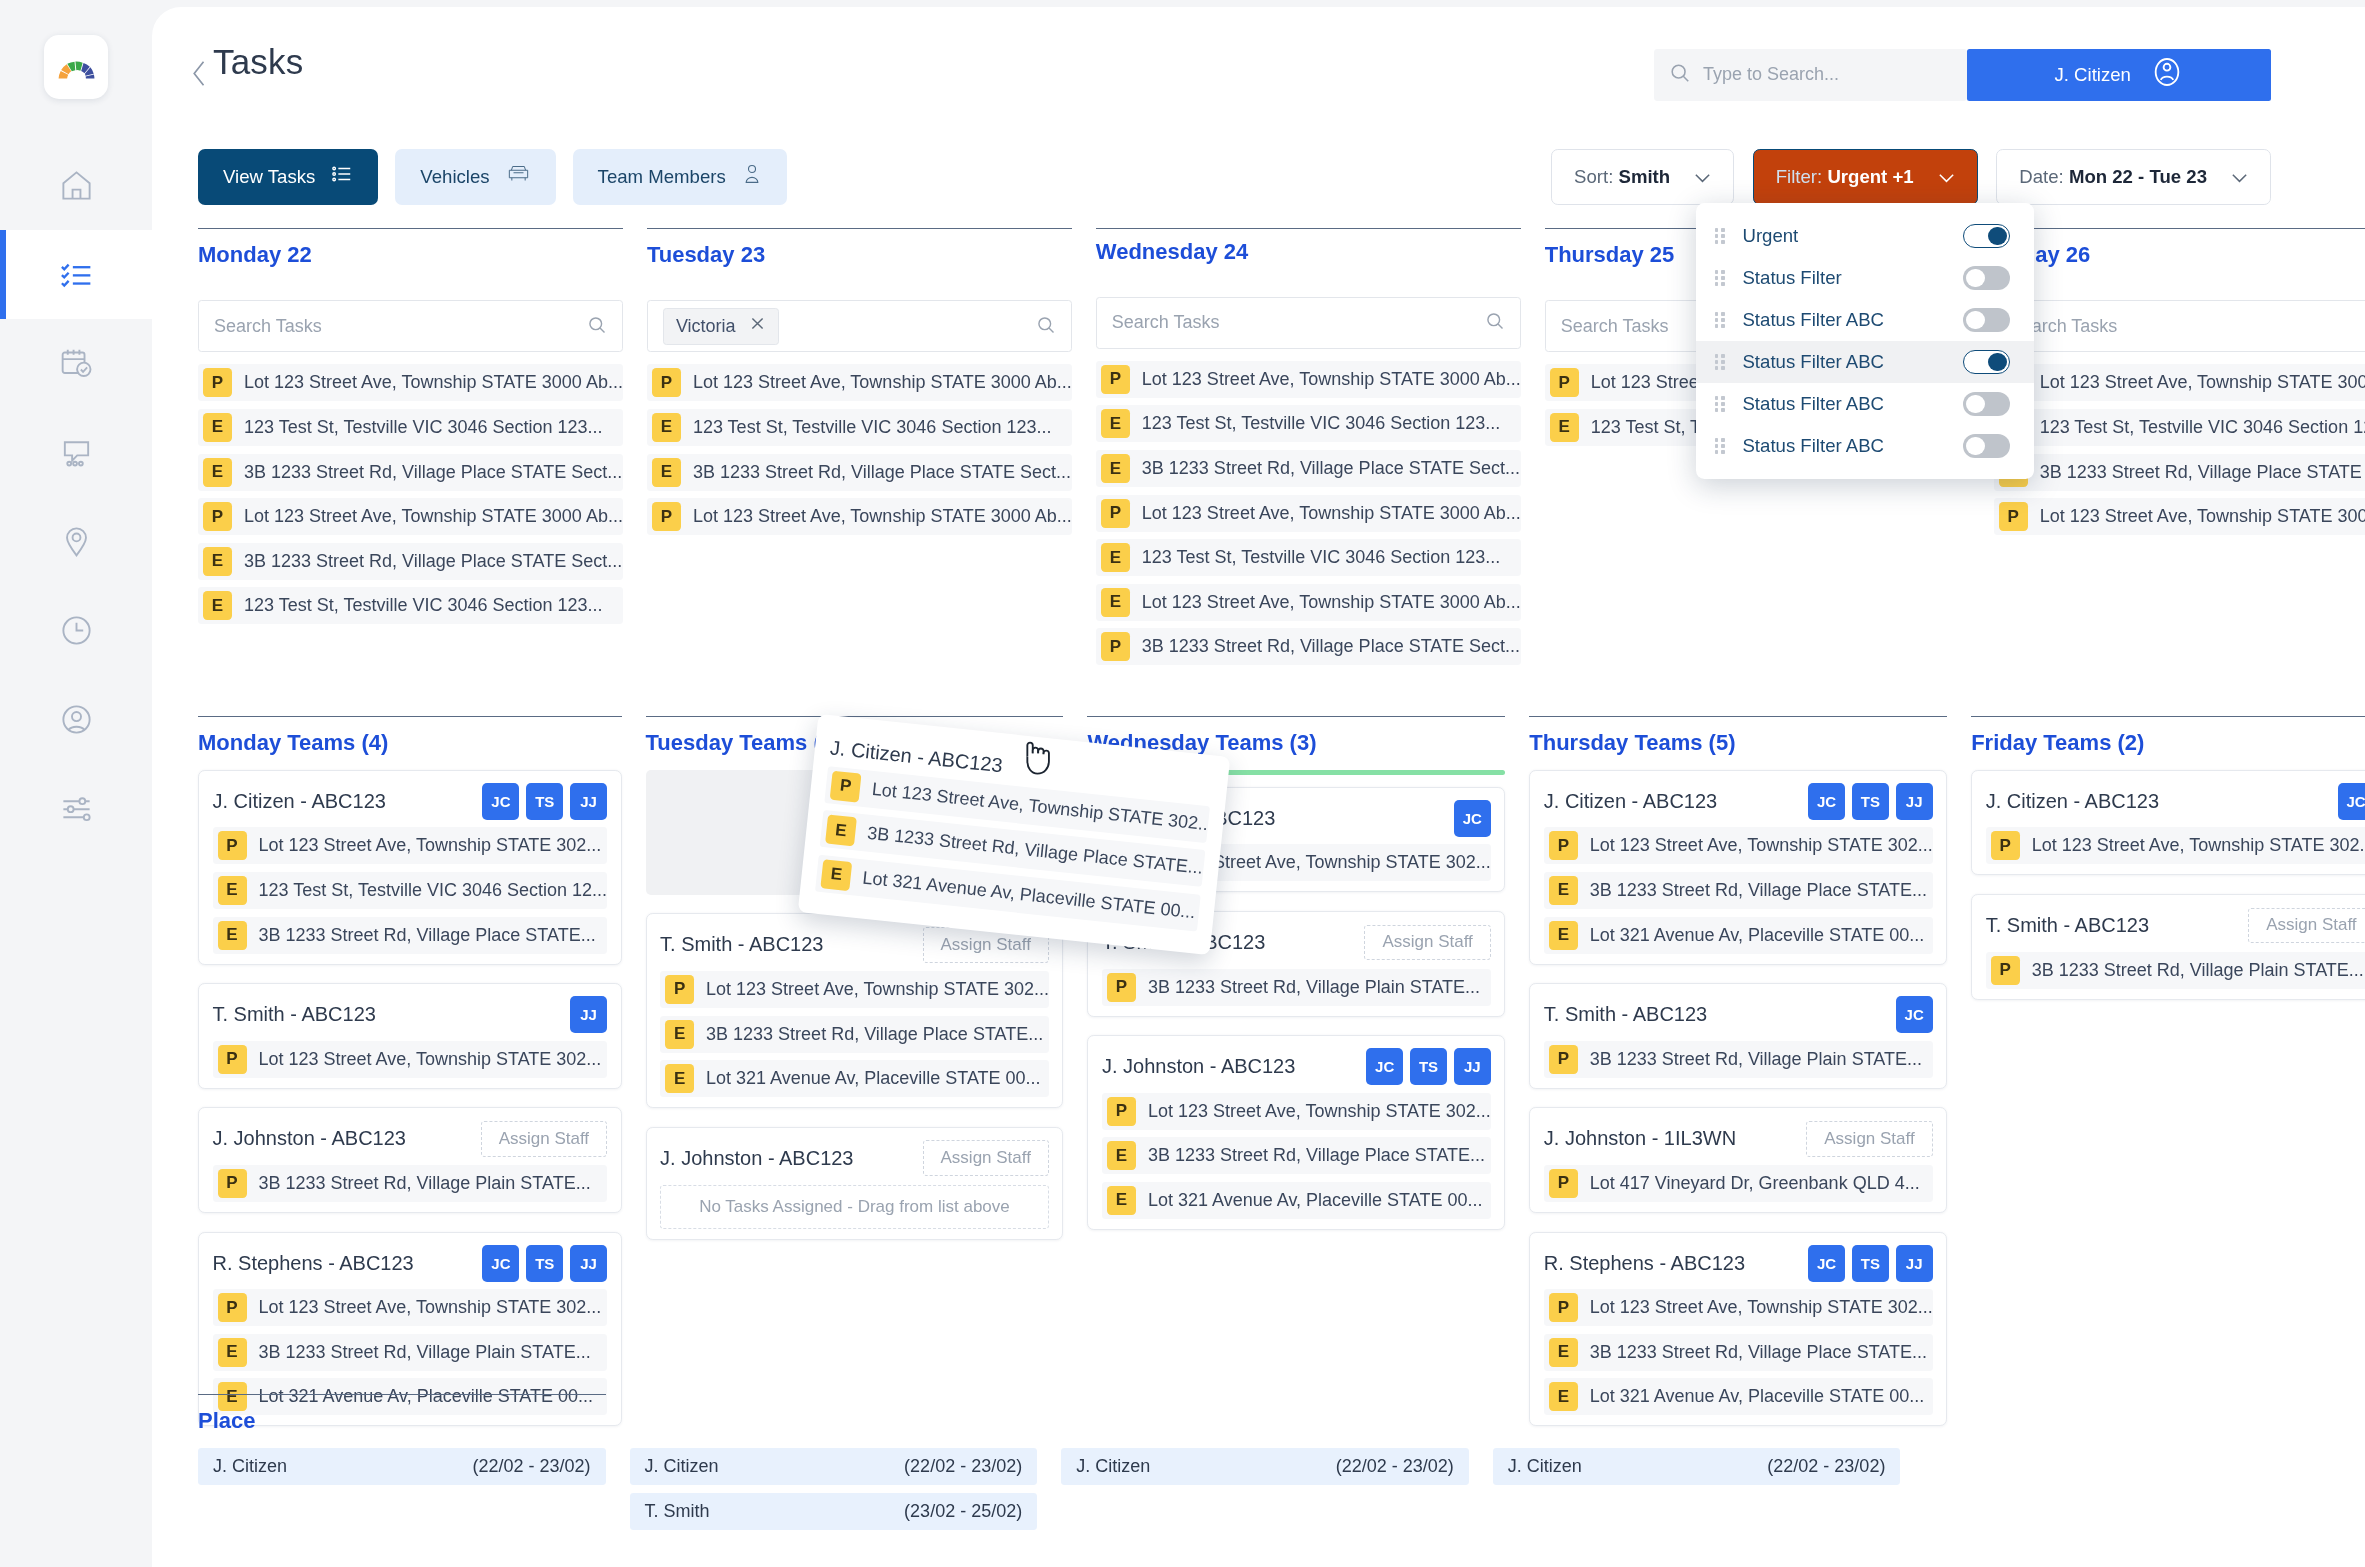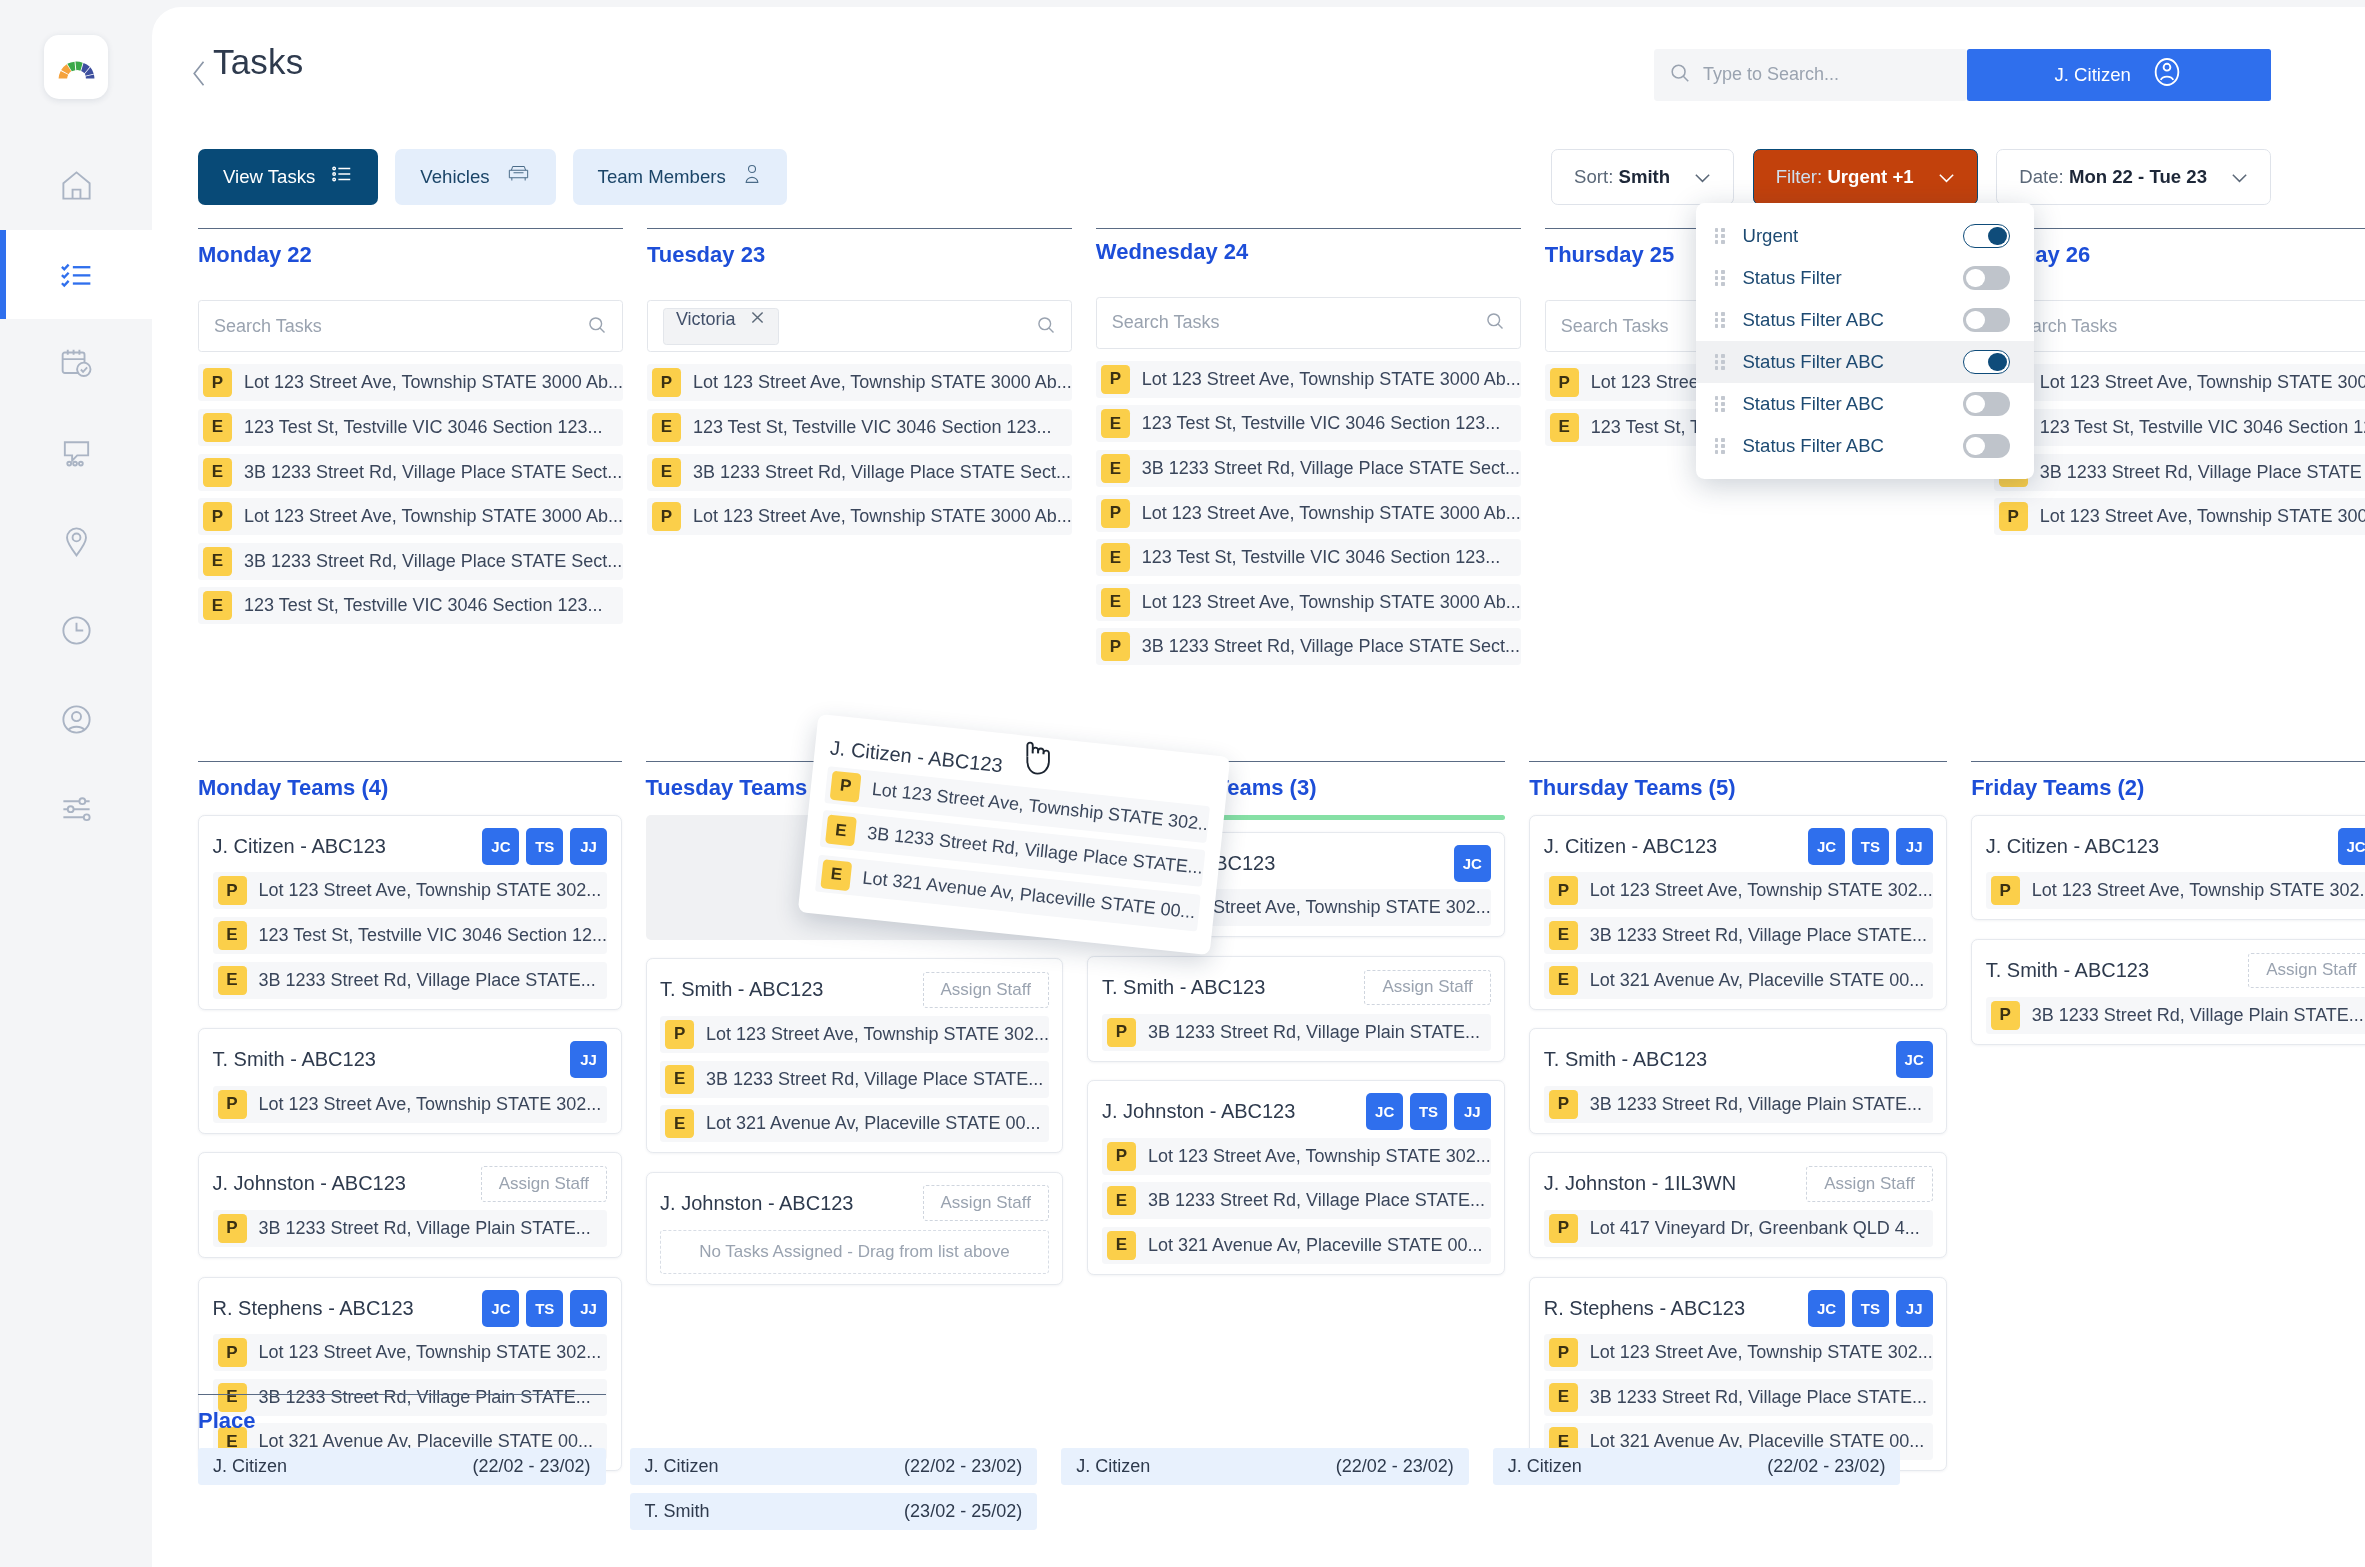--- a/index.html
+++ b/index.html
@@ -79,33 +79,33 @@
   .ctrl.primary b { color:#fff; }
 
   
   .board { position:absolute; left:0; right:0; top:221px; bottom:0; }
 
   .colgrid {
     position:absolute; left:46px; right:34px; display:grid;
     grid-template-columns:repeat(5, 1fr); column-gap:24px;
   }
   .tasks-grid { top:0; }
-  .teams-grid { top:488px;margin-top:45px; }
+  .teams-grid { top:488px; }
   .leave-grid { top:1166px; }
 
   .colhead { font-size:22px; font-weight:700; color:#1d4ed8; padding-bottom:13.5px; }
   .sec-rule { border-top:1.7px solid #5a6b84; }
 
   .searchfield {
     height:52px; border:0.8px solid #e3e6eb; border-radius:3.4px; margin-top:18.6px;
     display:flex; align-items:center; justify-content:space-between; padding:0 15px;
   }
   .searchfield .ph { font-size:18px; color:#9aa3b0; }
   .chip {
-    display:inline-flex; align-items:flex-start; gap:13.5px; height:37px;
+    display:inline-flex; align-items:center; gap:13.5px; height:37px;
     background:#f2f3f5; border:0.8px solid #e3e6eb; border-radius:3.4px;
     padding:0 12px; font-size:18px; color:#42506a;
   }
 
   .tasklist { margin-top:12px; }
   .taskrow {
     display:flex; align-items:center; gap:12px;
     background:#f6f7f9; border-radius:3.4px; height:37px; margin-bottom:7.6px; padding-left:5px;
     overflow:hidden;
   }

